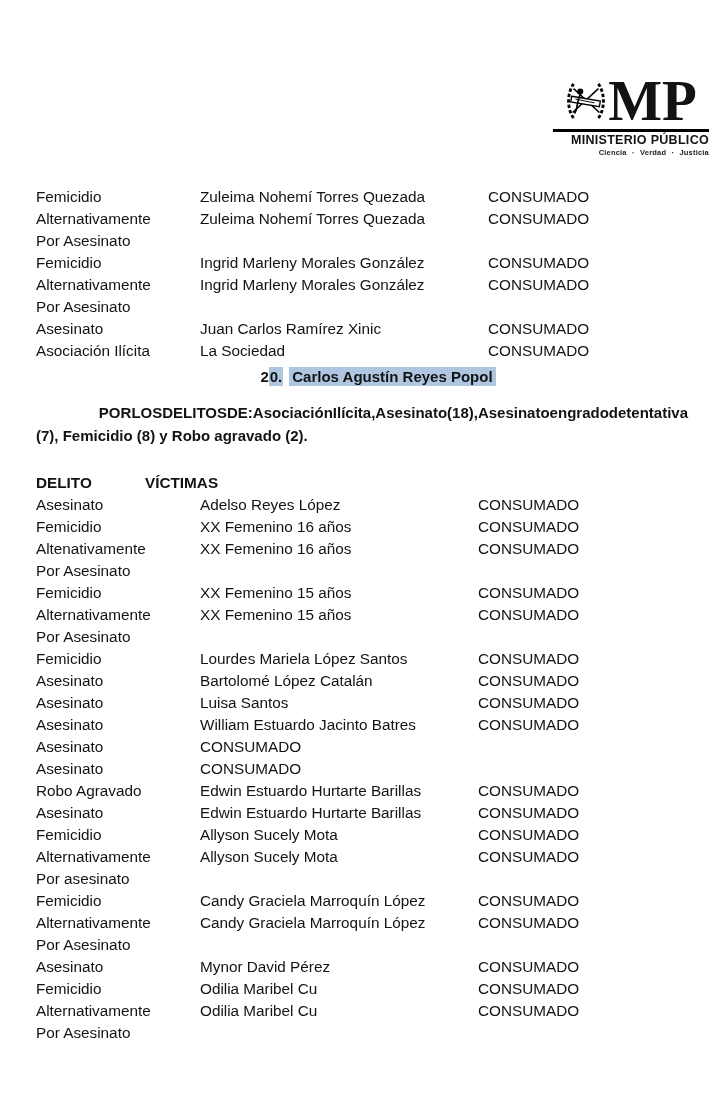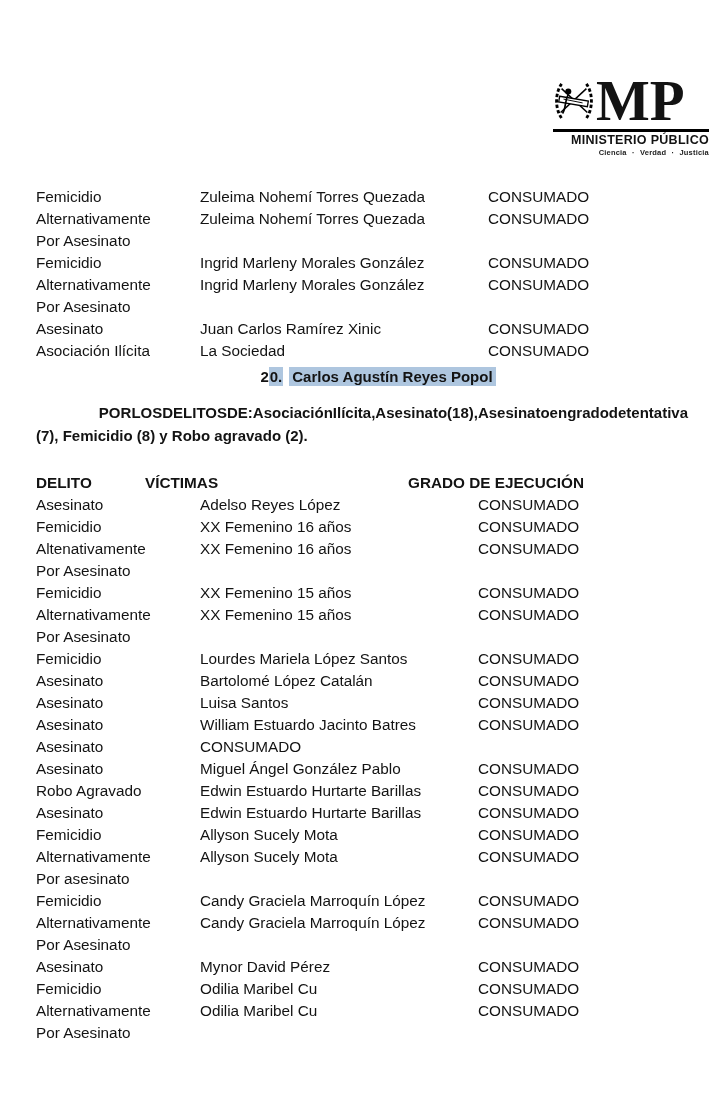--- a/index.html
+++ b/index.html
@@ -6,21 +6,21 @@
   body{
     width:722px;height:1117px;
     background:#ffffff;
     position:relative;
     overflow:hidden;
     font-family:"Liberation Sans",sans-serif;
     color:#131313;
   }
   
   .logo{position:absolute;top:74px;right:13px;width:156px;}
-  .logo-top{display:flex;align-items:center;}
+  .logo-top{display:flex;align-items:center;justify-content:center;}
   .logo-emblem{flex:0 0 auto;margin-right:1px;margin-top:4px;}
   .logo-mp{
     font-family:"Liberation Serif",serif;
     font-weight:bold;font-size:57px;line-height:46px;letter-spacing:0px;
   }
   .logo-rule{border-top:3px solid #000;margin-top:1px;width:100%;}
   .logo-name{
     text-align:right;font-weight:bold;font-size:12.5px;
     letter-spacing:0.3px;margin-top:1px;white-space:nowrap;
   }
@@ -151,21 +151,20 @@
       <span>de</span>
       <span>tentativa</span>
     </div>
   <div class="charges-line2">(7), Femicidio (8) y Robo agravado (2).</div>
 </div>
 
 <div class="doc-table t2-head">
   <div class="row head-row">
     <span class="cell">DELITO</span>
     <span class="cell">VÍCTIMAS</span>
-    <span class="cell">GRADO DE EJECUCIÓN</span>
   </div>
 </div>
 
 <div class="doc-table t2">
 
     <div class="row">
       <span class="cell">Asesinato</span>
       <span class="cell">Adelso Reyes López</span>
       <span class="cell">CONSUMADO</span>
     </div>
@@ -230,21 +229,20 @@
       <span class="cell">CONSUMADO</span>
     </div>
 
     <div class="row">
       <span class="cell">Asesinato</span>
       <span class="cell">CONSUMADO</span>
     </div>
 
     <div class="row">
       <span class="cell">Asesinato</span>
-      <span class="cell">Miguel Ángel González Pablo</span>
       <span class="cell">CONSUMADO</span>
     </div>
 
     <div class="row">
       <span class="cell">Robo Agravado</span>
       <span class="cell">Edwin Estuardo Hurtarte Barillas</span>
       <span class="cell">CONSUMADO</span>
     </div>
 
     <div class="row">

